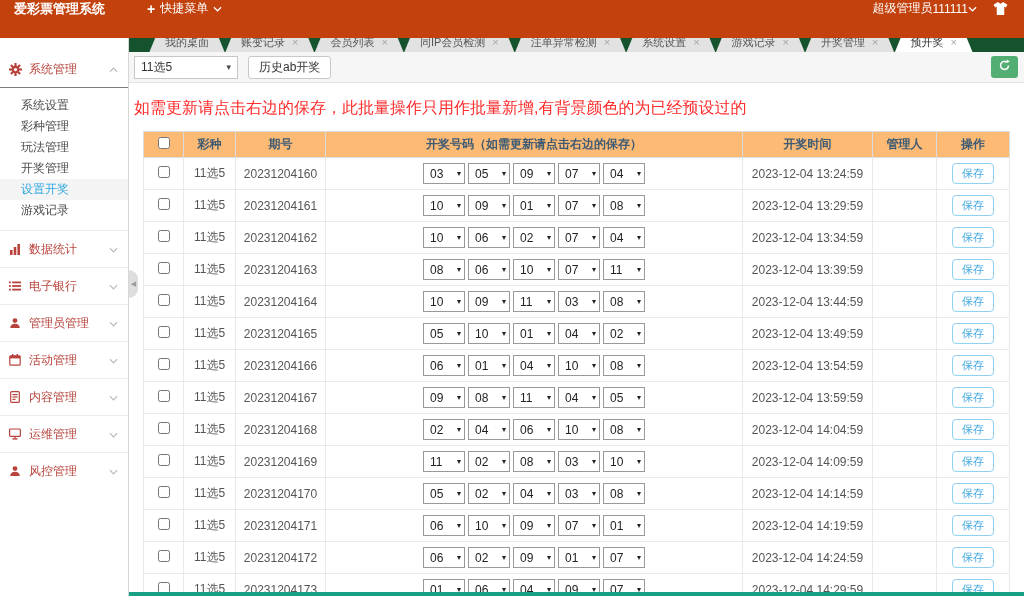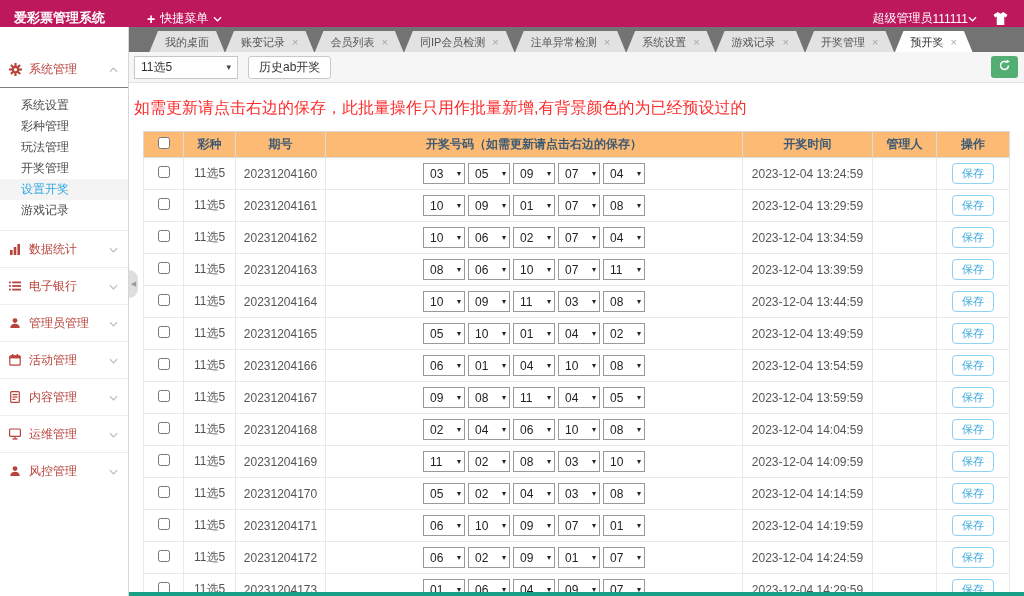--- a/index.html
+++ b/index.html
@@ -1,20 +1,20 @@
 <!DOCTYPE html>
 <html><head>
 <meta charset="utf-8">
 <style>
   * { margin:0; padding:0; box-sizing:border-box; }
   html,body { width:1024px; height:596px; overflow:hidden; }
   body { position:relative; font-family:"Liberation Sans", sans-serif; background:#f0f0f0; }
 
   
-  .header { position:absolute; top:0; left:0; right:0; height:27px; background:#be185d; display:flex; align-items:flex-end; color:#fff; z-index:5; }
+  .header { position:absolute; top:0; left:0; right:0; height:38px; background:#c2410c; display:flex; align-items:flex-start; color:#fff; z-index:5; }
   .app-title { font-weight:bold; font-size:13px; padding:0 18px 0 14px; }
   .quick-menu { display:flex; align-items:center; gap:5px; font-size:12px; margin-left:24px; cursor:pointer; }
   .plus { font-size:14px; font-weight:bold; }
   .chev { display:inline-block; }
   .chev svg { display:block; }
   .header-right { margin-left:auto; display:flex; align-items:center; gap:16px; padding-right:16px; font-size:12px; }
   .user-box { display:flex; align-items:center; cursor:pointer; }
   .shirt-icon svg { display:block; }
 
   
@@ -23,21 +23,21 @@
   .sgroup:first-child { border-top:none; }
   .sgroup.expanded { border-bottom:1px solid #7e7e7e; }
   .sicon { width:14px; height:13px; display:flex; align-items:center; }
   .slabel { margin-left:6px; }
   .schev { margin-left:auto; color:#b9b9b9; }
   .ssubwrap { padding:7px 0 9px 0; }
   .ssub { height:21px; line-height:21px; padding-left:21px; font-size:12px; color:#4a4a4a; cursor:pointer; }
   .ssub.active { background:#f4f4f4; color:#2ea7e0; }
 
   
-  .tabbar { position:absolute; top:27px; left:129px; right:0; height:27px; background:#737373; border-bottom:1px solid #cfcfcf; display:flex; align-items:flex-end; padding-left:20px; }
+  .tabbar { position:absolute; top:27px; left:129px; right:0; height:27px; background:#14532d; border-bottom:1px solid #cfcfcf; display:flex; align-items:flex-end; padding-left:20px; }
   .tab { height:22px; font-size:11px; color:#555; background:#e2e2e2; padding:0 16px; clip-path:polygon(9px 0, calc(100% - 9px) 0, 100% 100%, 0 100%); display:flex; align-items:center; gap:7px; cursor:pointer; white-space:nowrap; }
   .tab.active { background:#fff; color:#333; }
   .tab-close { color:#a6a6a6; font-size:11px; }
 
   
   .main { position:absolute; top:52px; left:129px; right:0; bottom:0; background:#fff; overflow:hidden; }
   .toolbar { height:31px; background:#f6f6f6; border-bottom:1px solid #e3e3e3; display:flex; align-items:center; padding:0 6px 0 5px; gap:10px; }
   .lottery-select { width:104px; height:23px; background:#fff; border:1px solid #c7c7c7; display:flex; align-items:center; justify-content:space-between; padding:0 6px; font-size:12px; color:#333; cursor:pointer; }
   .sel-caret { font-size:9px; color:#444; }
   .history-btn { height:23px; background:#fff; border:1px solid #c9c9c9; border-radius:3px; font-size:12px; color:#333; padding:0 10px; cursor:pointer; font-family:inherit; }

